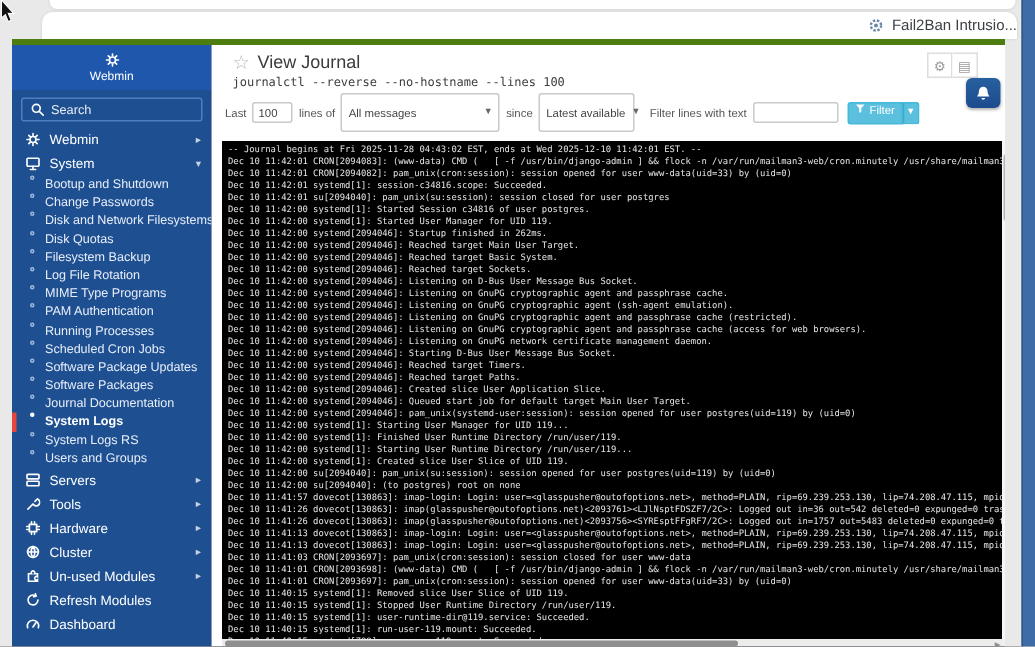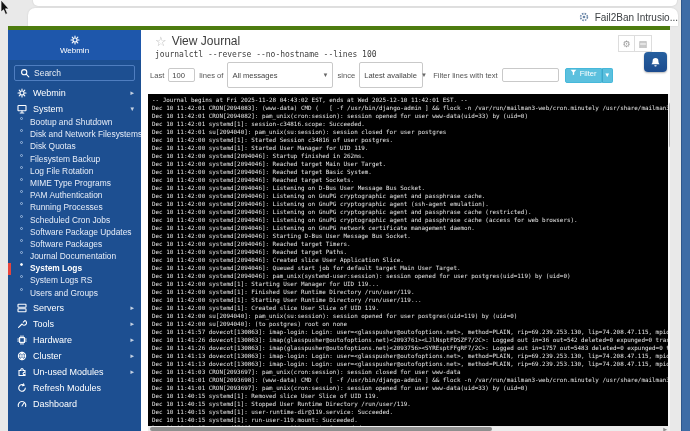--- a/index.html
+++ b/index.html
@@ -131,20 +131,24 @@
               <rect x="1" y="1.5" width="8" height="5.3" rx="0.6" fill="none" stroke="#fff" stroke-width="1.1" stroke-linecap="round"></rect>
               <path d="M3.2,9h3.6M5,6.8V9" fill="none" stroke="#fff" stroke-width="1.1" stroke-linecap="round"></path>
             </svg>
           </span>
           <span class="lbl">System</span>
           <span class="caret">▾</span>
         </div>
         <div class="sub">
           <span class="bullet"></span>
           <span>Bootup and Shutdown</span>
+        </div>
+        <div class="sub">
+          <span class="bullet"></span>
+          <span>Change Passwords</span>
         </div>
         <div class="sub">
           <span class="bullet"></span>
           <span>Disk and Network Filesystems</span>
         </div>
         <div class="sub">
           <span class="bullet"></span>
           <span>Disk Quotas</span>
         </div>
         <div class="sub">

